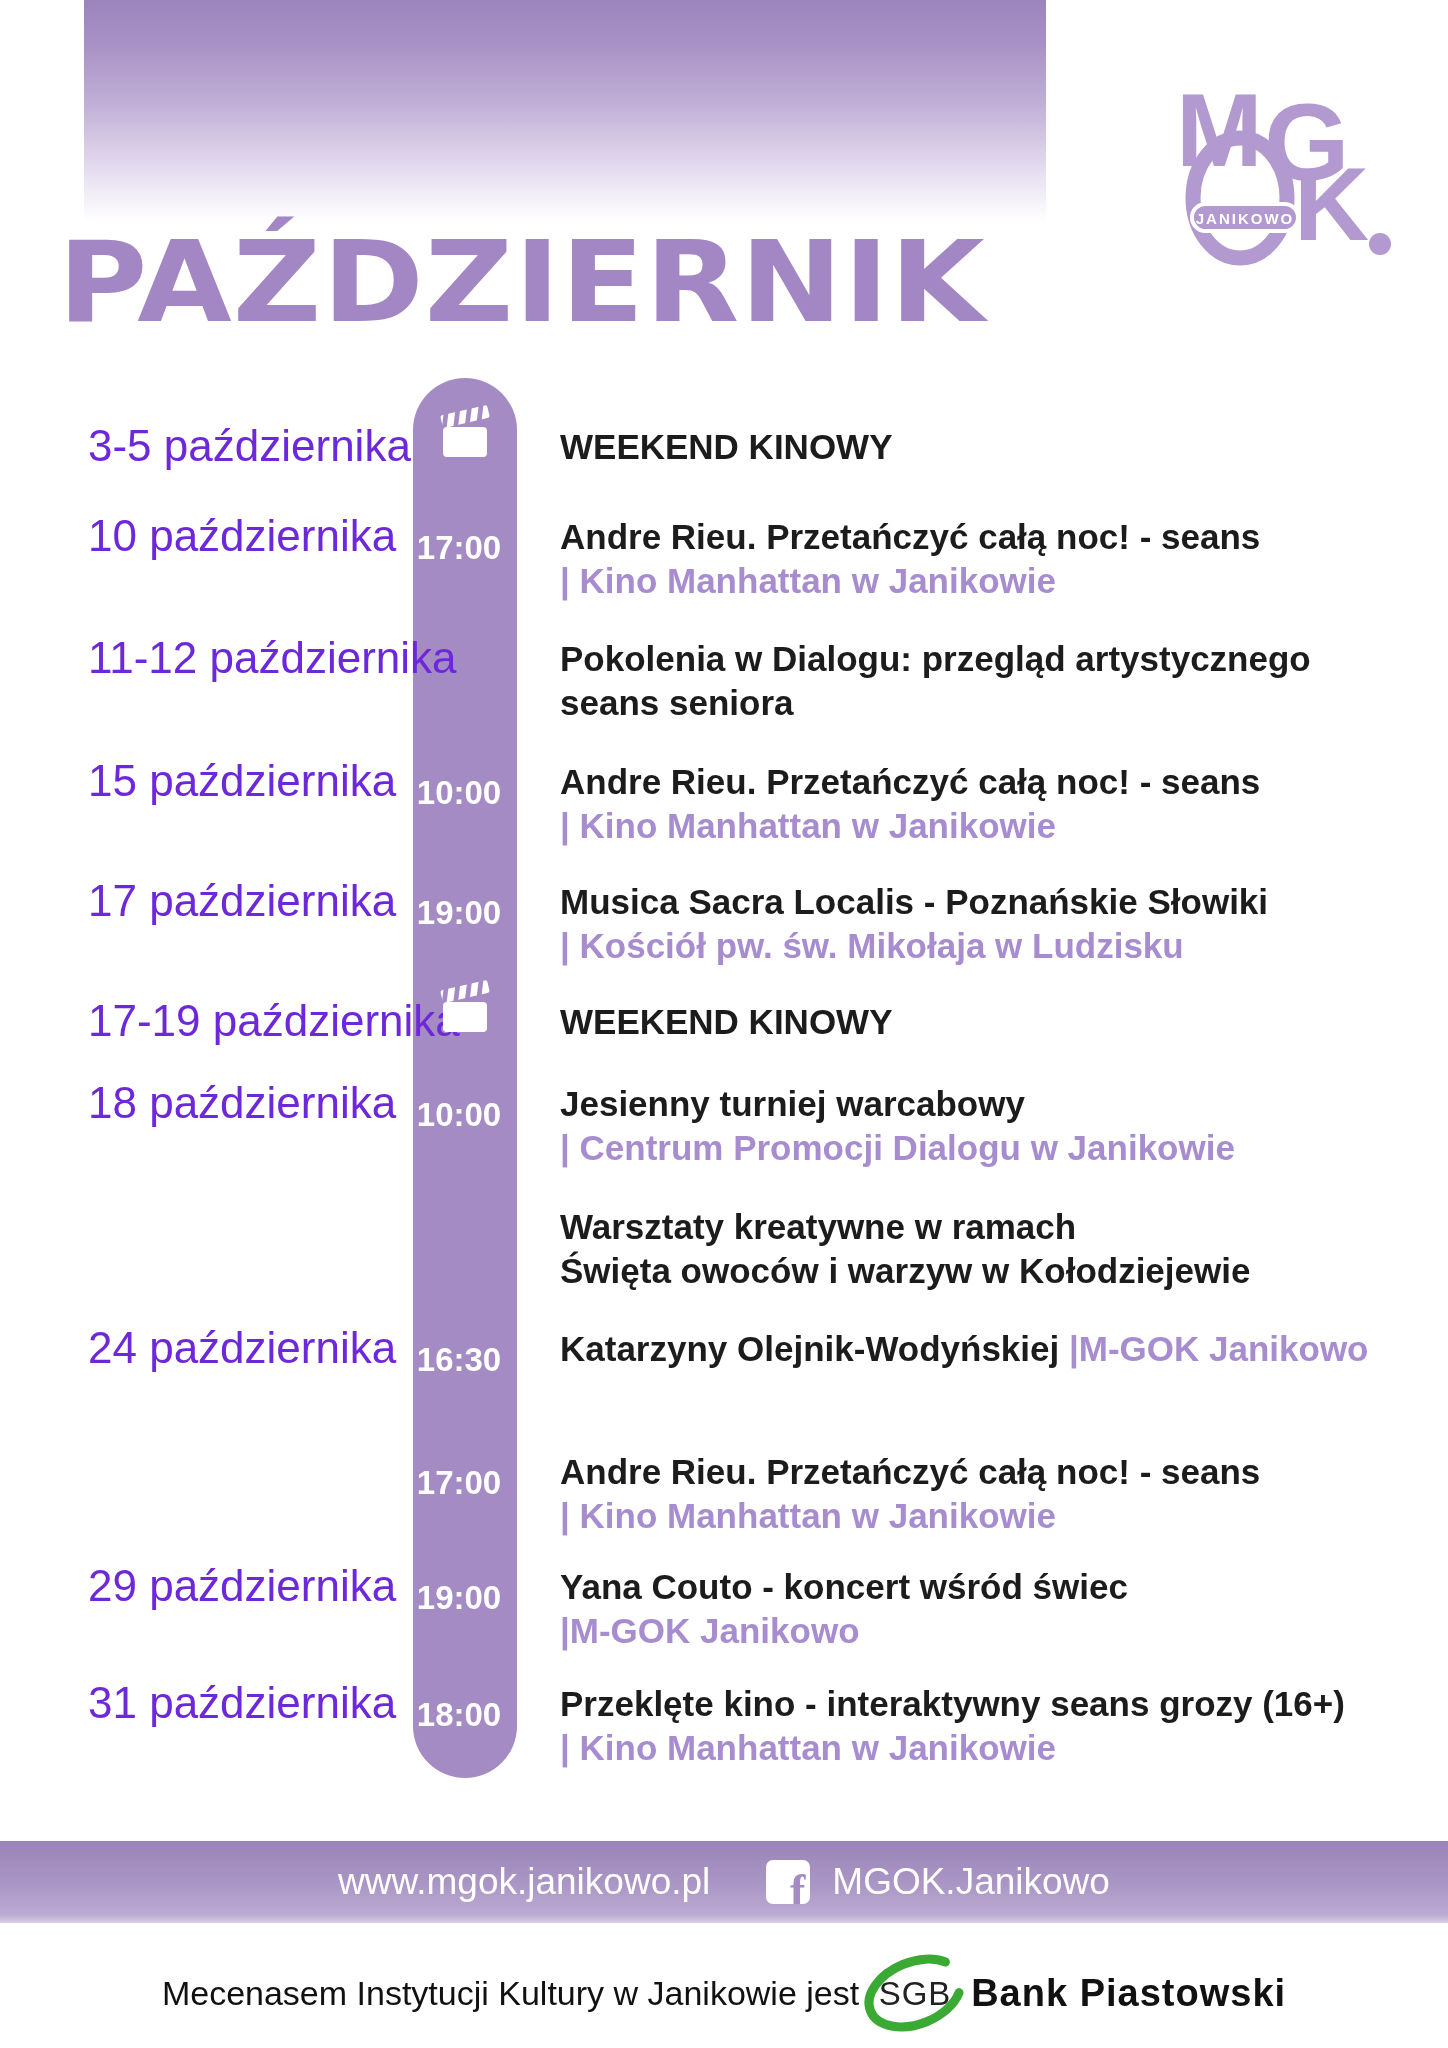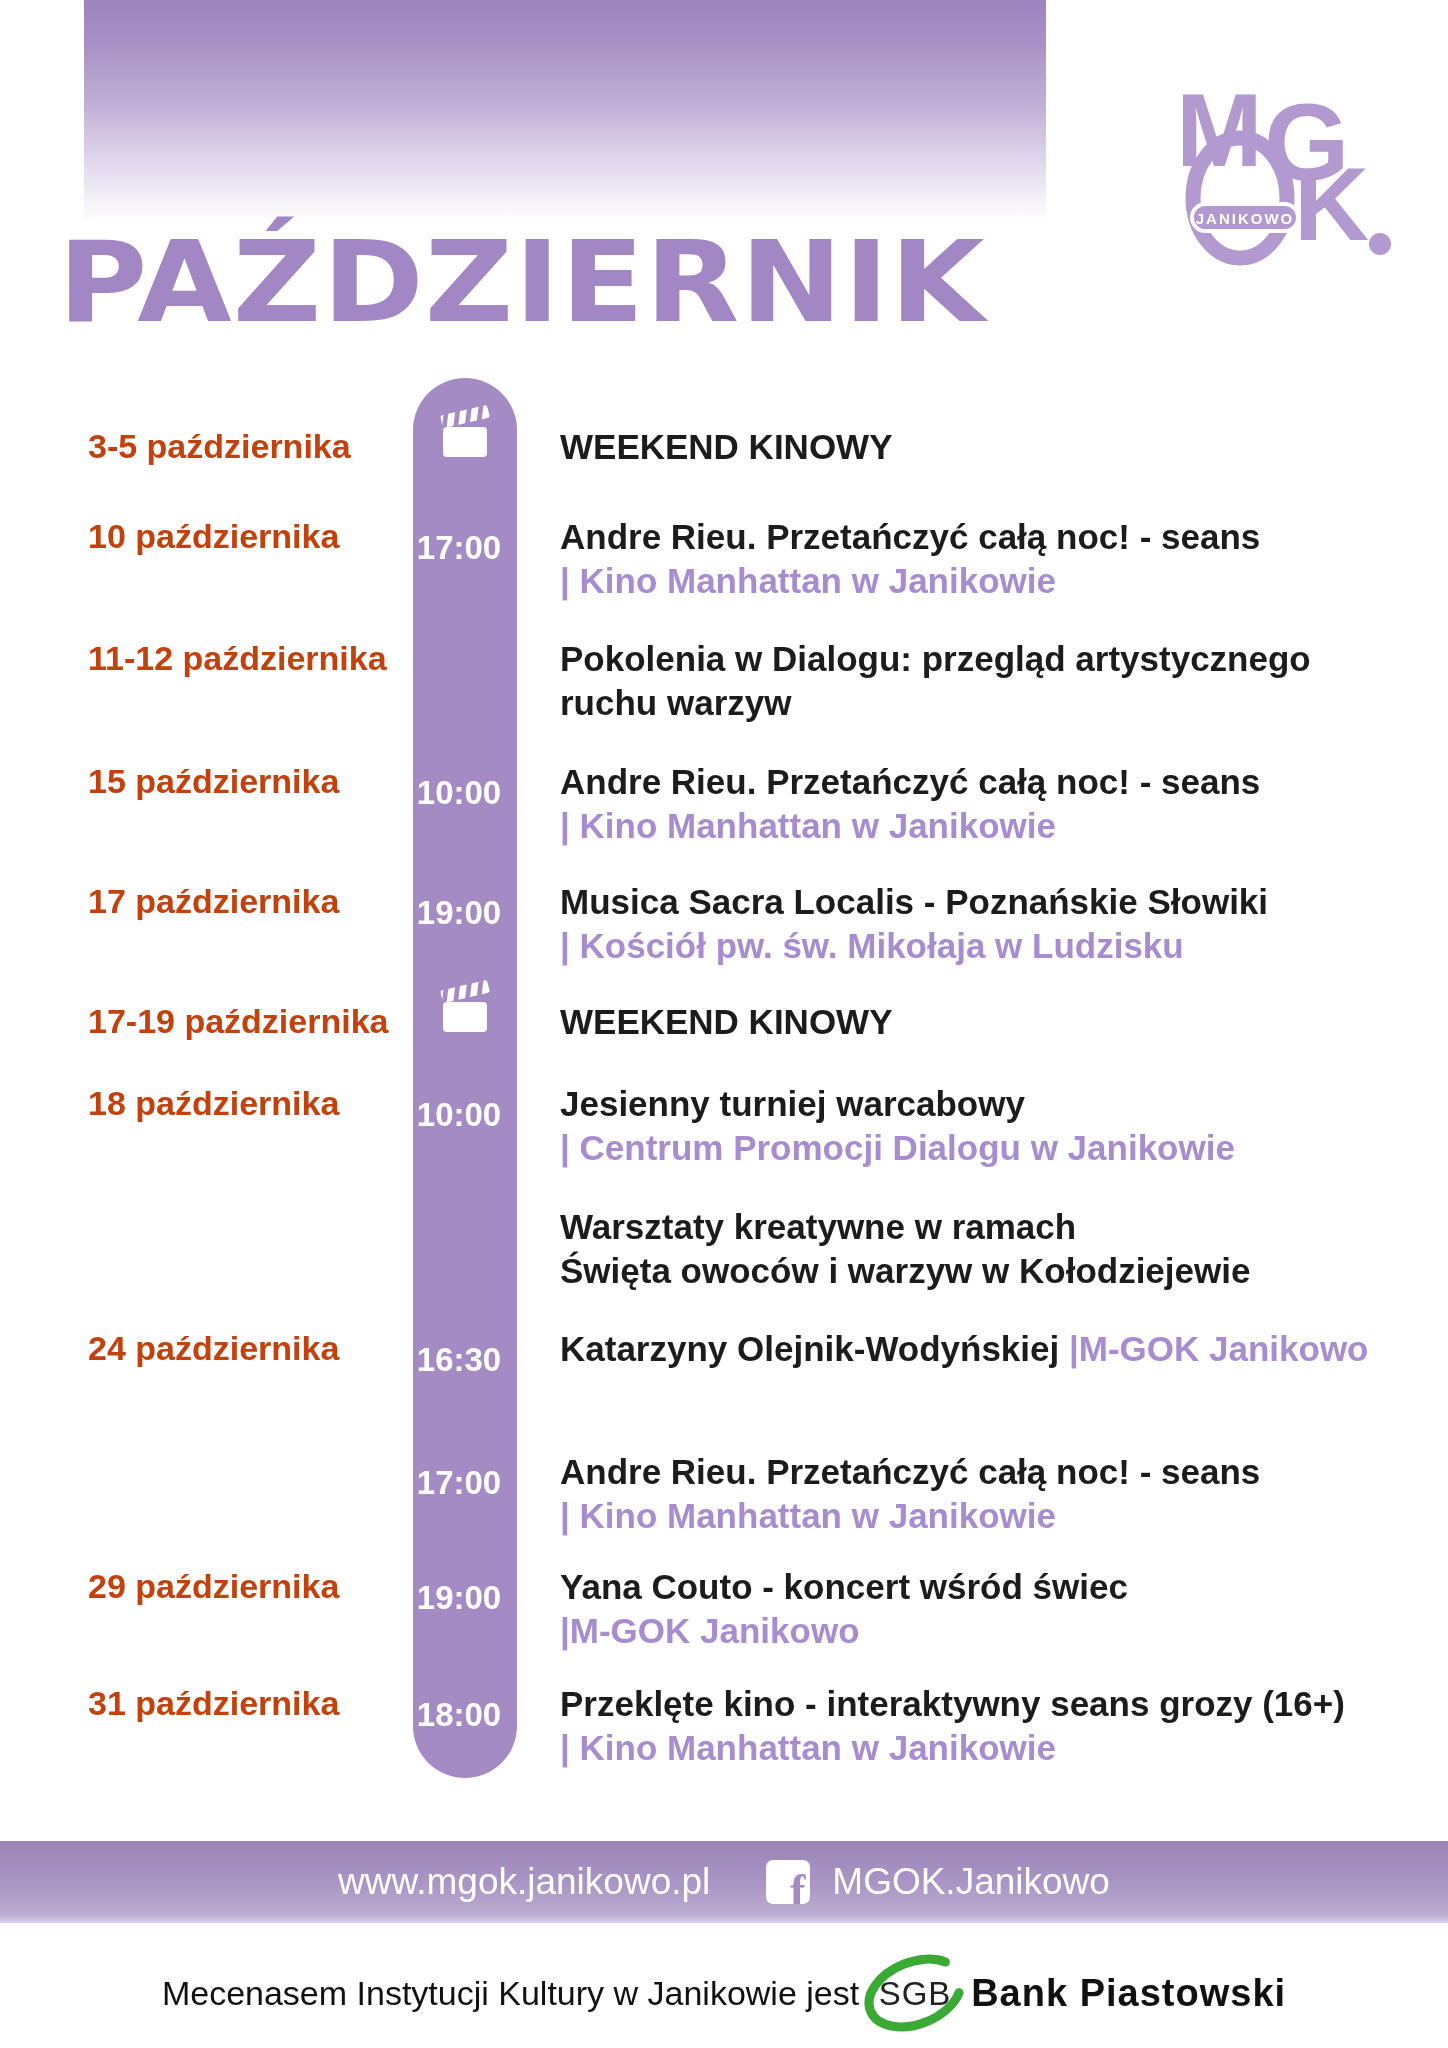--- a/index.html
+++ b/index.html
@@ -23,21 +23,21 @@
   }
   
   .timeline-bar{
     position:absolute;left:413px;top:378px;width:104px;height:1400px;
     background:#a58bc3;border-radius:52px;
   }
   
   .row{position:absolute;left:0;width:1448px;}
   .date-cell{
     position:absolute;left:88px;top:0;width:320px;
-    font-size:34px;font-weight:bold;color:#c2410c;white-space:nowrap;line-height:42px;
+    font-size:44px;font-weight:normal;color:#6d28d9;white-space:nowrap;line-height:42px;
   }
   .time-cell{
     position:absolute;left:413px;top:12px;width:92px;text-align:center;
     font-size:33px;font-weight:bold;color:#ffffff;line-height:42px;
   }
   .icon-cell{position:absolute;left:435px;width:60px;height:62px;}
   .event-cell{
     position:absolute;left:560px;top:0;width:860px;
     font-size:35px;font-weight:bold;line-height:44px;color:#1c1c1c;
   }
@@ -121,21 +121,21 @@
         <div class="time-cell">17:00</div>
         <div class="event-cell">
           <div>Andre Rieu. Przetańczyć całą noc! - seans</div>
           <div class="venue">| Kino Manhattan w Janikowie</div>
         </div>
       </div>
       <div class="row" style="top: 637px;">
         <div class="date-cell">11-12 października</div>
         <div class="event-cell">
           <div>Pokolenia w Dialogu: przegląd artystycznego</div>
-          <div>ruchu warzyw</div>
+          <div>seans seniora</div>
         </div>
       </div>
       <div class="row" style="top: 760px;">
         <div class="date-cell">15 października</div>
         <div class="time-cell">10:00</div>
         <div class="event-cell">
           <div>Andre Rieu. Przetańczyć całą noc! - seans</div>
           <div class="venue">| Kino Manhattan w Janikowie</div>
         </div>
       </div>

